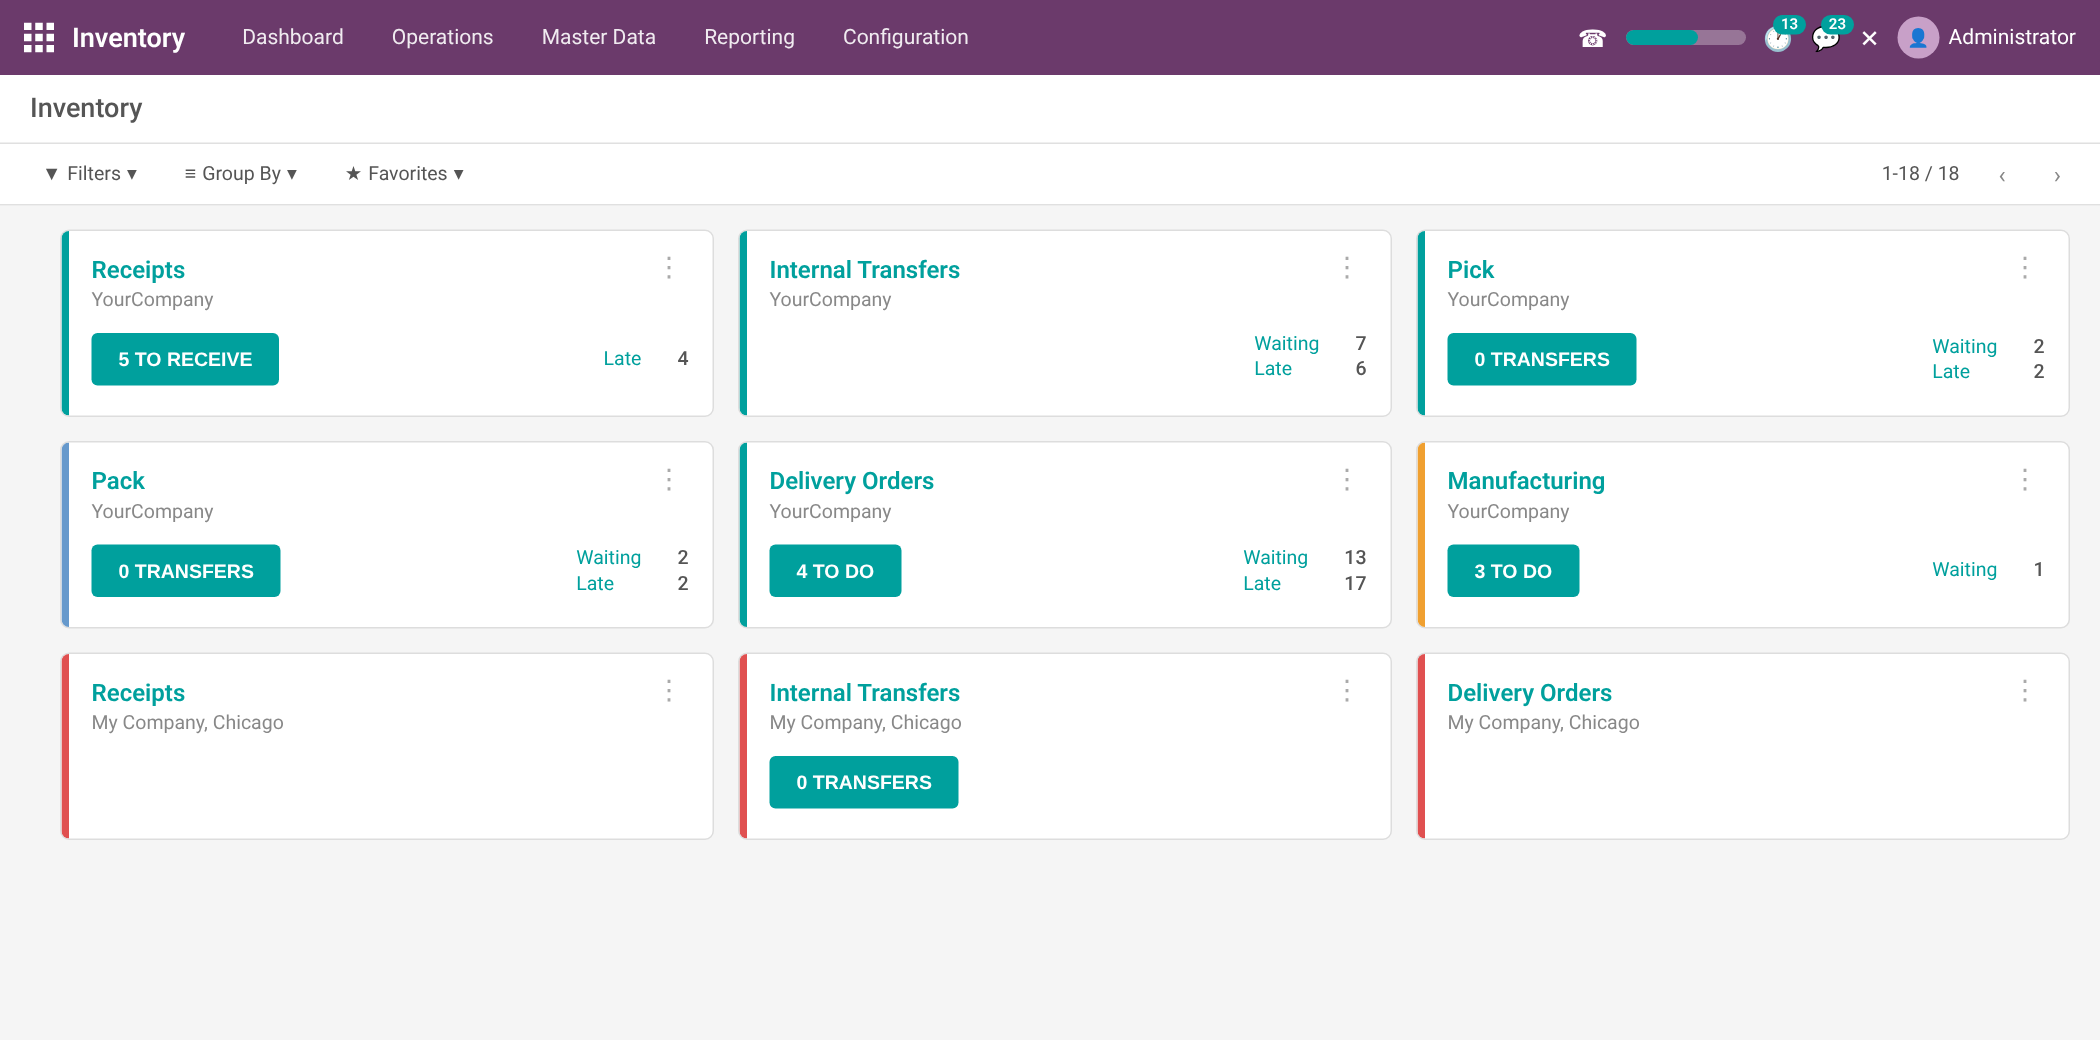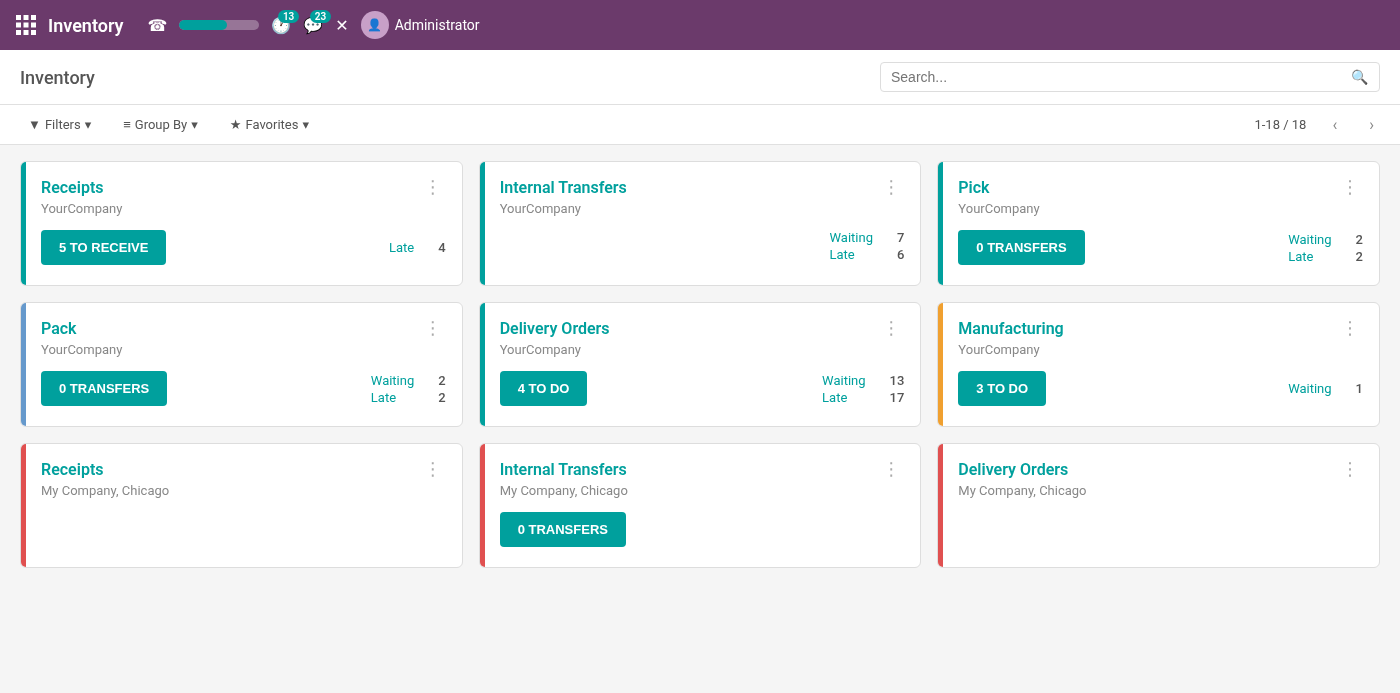--- a/index.html
+++ b/index.html
@@ -162,20 +162,21 @@
     .page-arrow {
       cursor: pointer;
       color: #888;
       font-size: 16px;
       padding: 2px 6px;
     }
 
     
     .main-content {
       padding: 16px 20px;
+      margin-left: 20px;
     }
     .cards-grid {
       display: grid;
       grid-template-columns: repeat(3, 1fr);
       gap: 16px;
     }
 
     
     .card {
       background: white;
@@ -272,20 +273,27 @@
         <rect x="12" y="0" width="4" height="4"></rect>
         <rect x="0" y="6" width="4" height="4"></rect>
         <rect x="6" y="6" width="4" height="4"></rect>
         <rect x="12" y="6" width="4" height="4"></rect>
         <rect x="0" y="12" width="4" height="4"></rect>
         <rect x="6" y="12" width="4" height="4"></rect>
         <rect x="12" y="12" width="4" height="4"></rect>
       </svg>
   </div>
   <span class="nav-brand">Inventory</span>
+  <div class="nav-menu">
+    <span class="nav-menu-item">Dashboard</span>
+    <span class="nav-menu-item">Operations</span>
+    <span class="nav-menu-item">Master Data</span>
+    <span class="nav-menu-item">Reporting</span>
+    <span class="nav-menu-item">Configuration</span>
+  </div>
   <div class="nav-right">
     <div class="nav-icon-btn">☎</div>
     <div class="nav-progress">
       <div class="nav-progress-fill"></div>
     </div>
     <div class="nav-icon-btn" style="position:relative;">
       🕐
       <span class="nav-badge">13</span>
     </div>
     <div class="nav-icon-btn" style="position:relative;">
@@ -295,24 +303,20 @@
     <div class="nav-icon-btn">✕</div>
     <div class="nav-user">
       <div class="nav-user-avatar">👤</div>
       <span>Administrator</span>
     </div>
   </div>
 </nav>
 
 <div class="sub-header">
   <span class="page-title">Inventory</span>
-  <div class="search-bar">
-    <input type="text" placeholder="Search..." style="">
-    <span class="search-icon">🔍</span>
-  </div>
 </div>
 
 <div class="filters-bar">
   <div class="filter-group">
     <div class="filter-btn">
       <span>▼</span>
       <span>Filters</span>
       <span>▾</span>
     </div>
     <div class="filter-btn">

